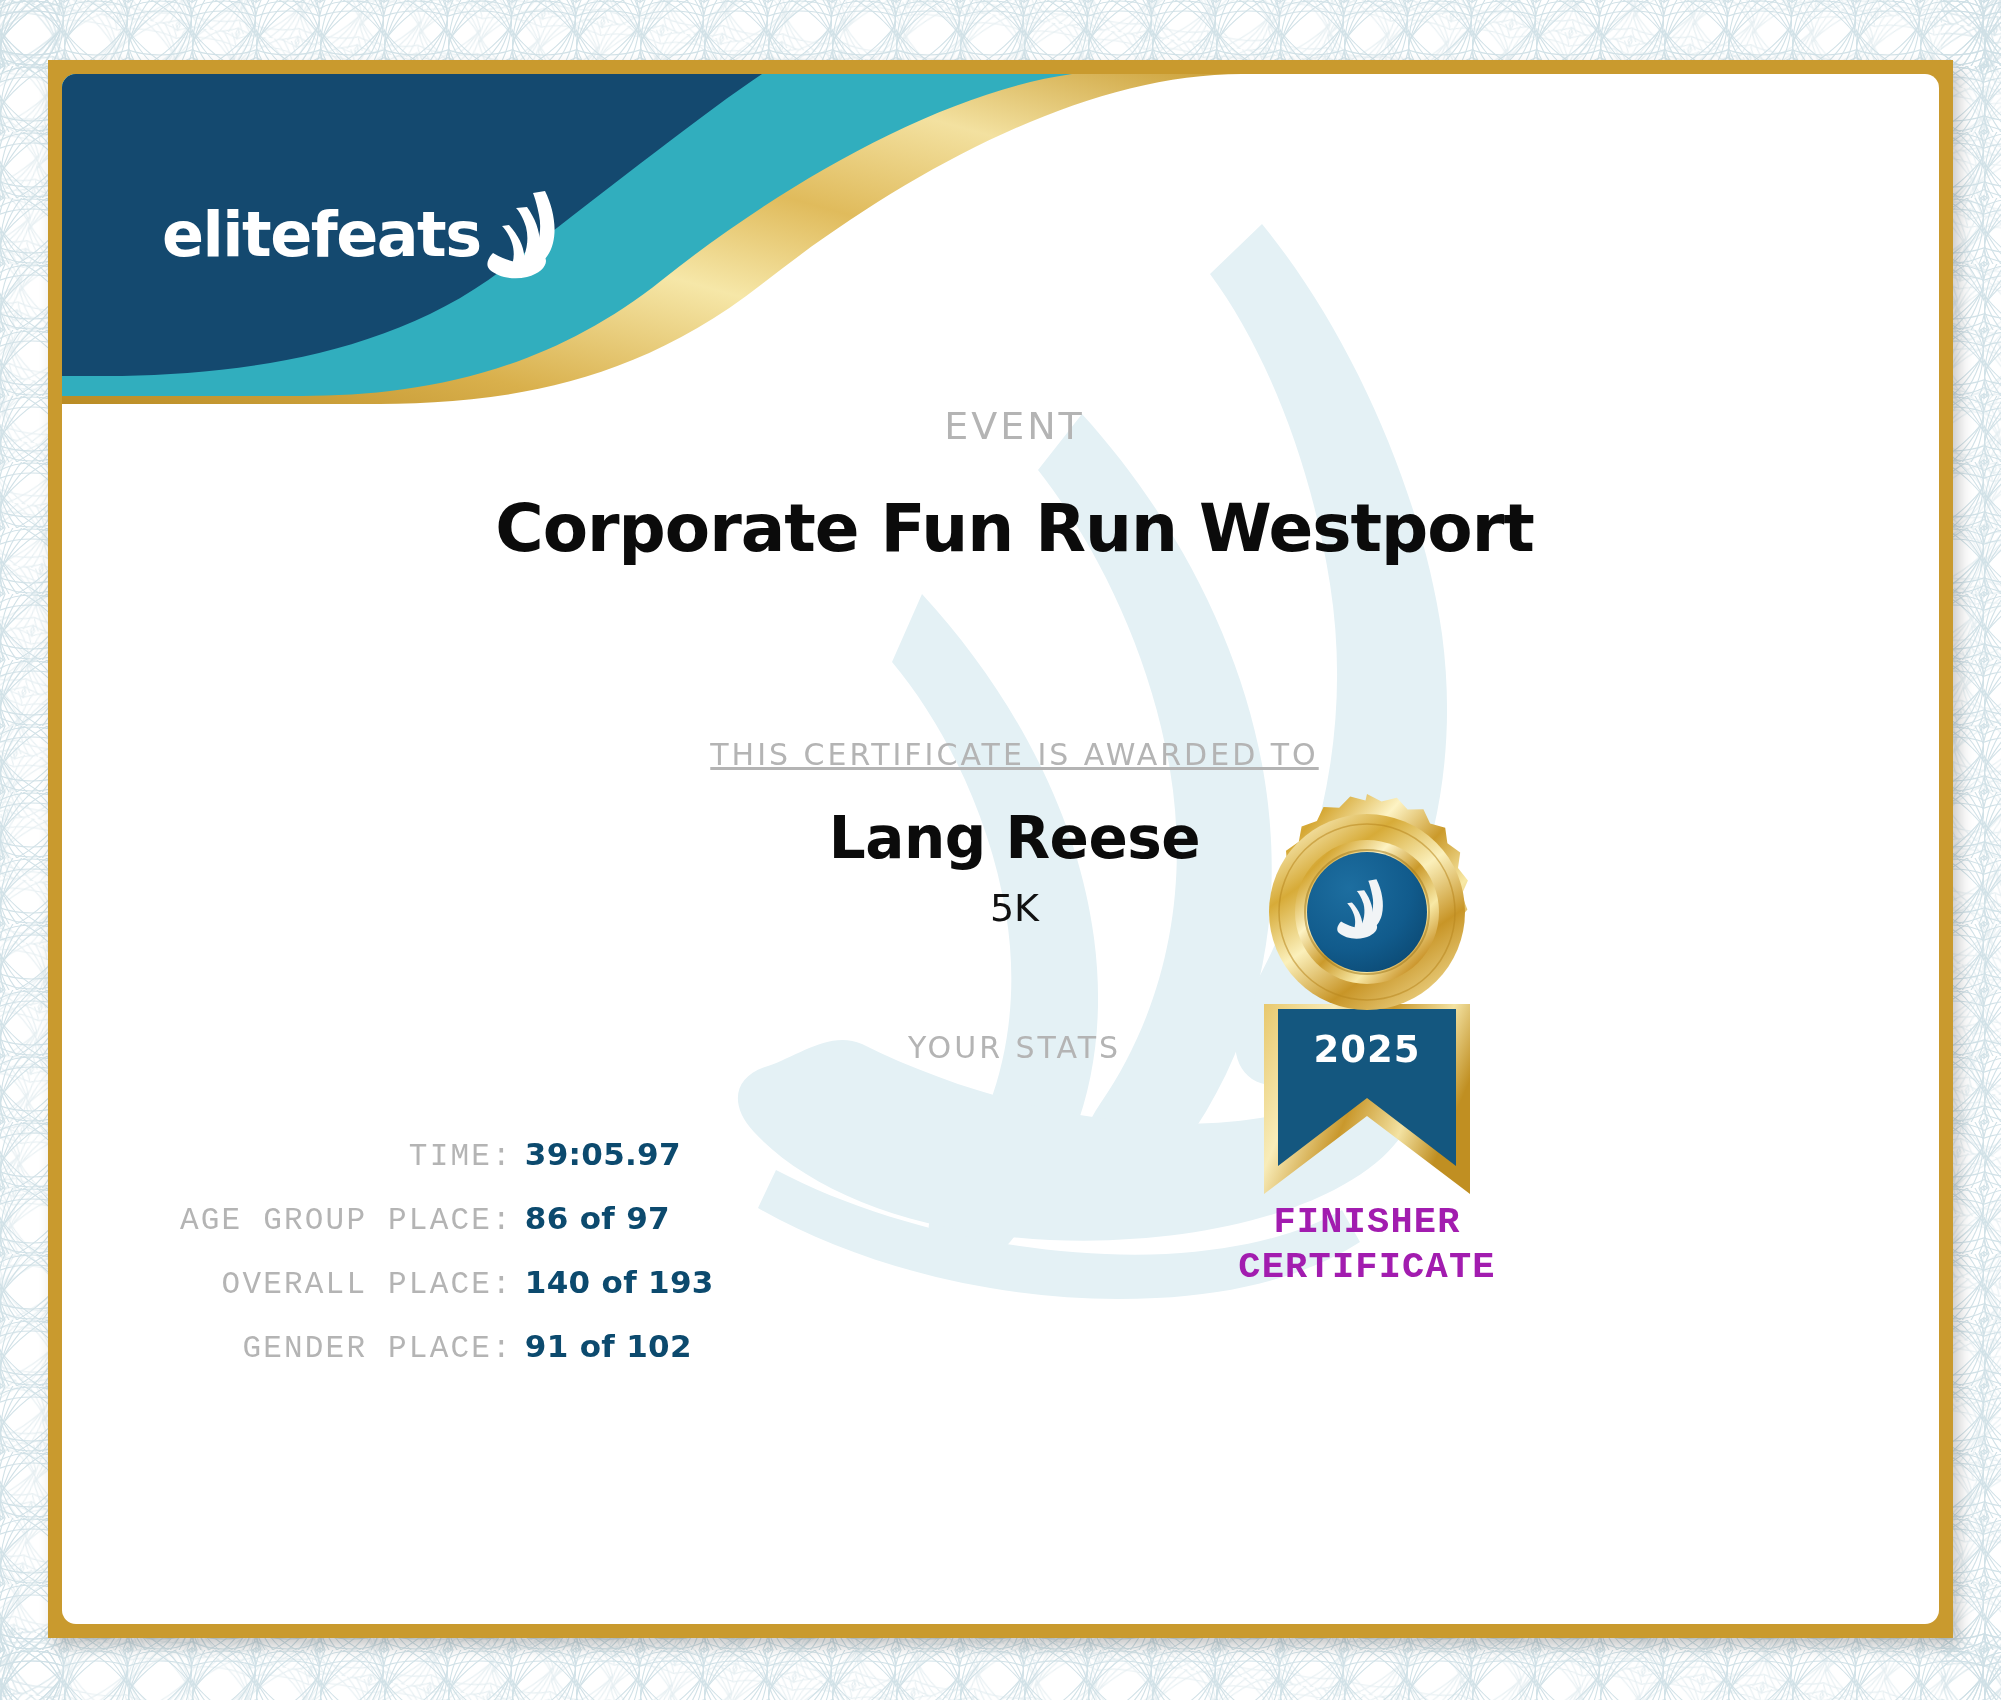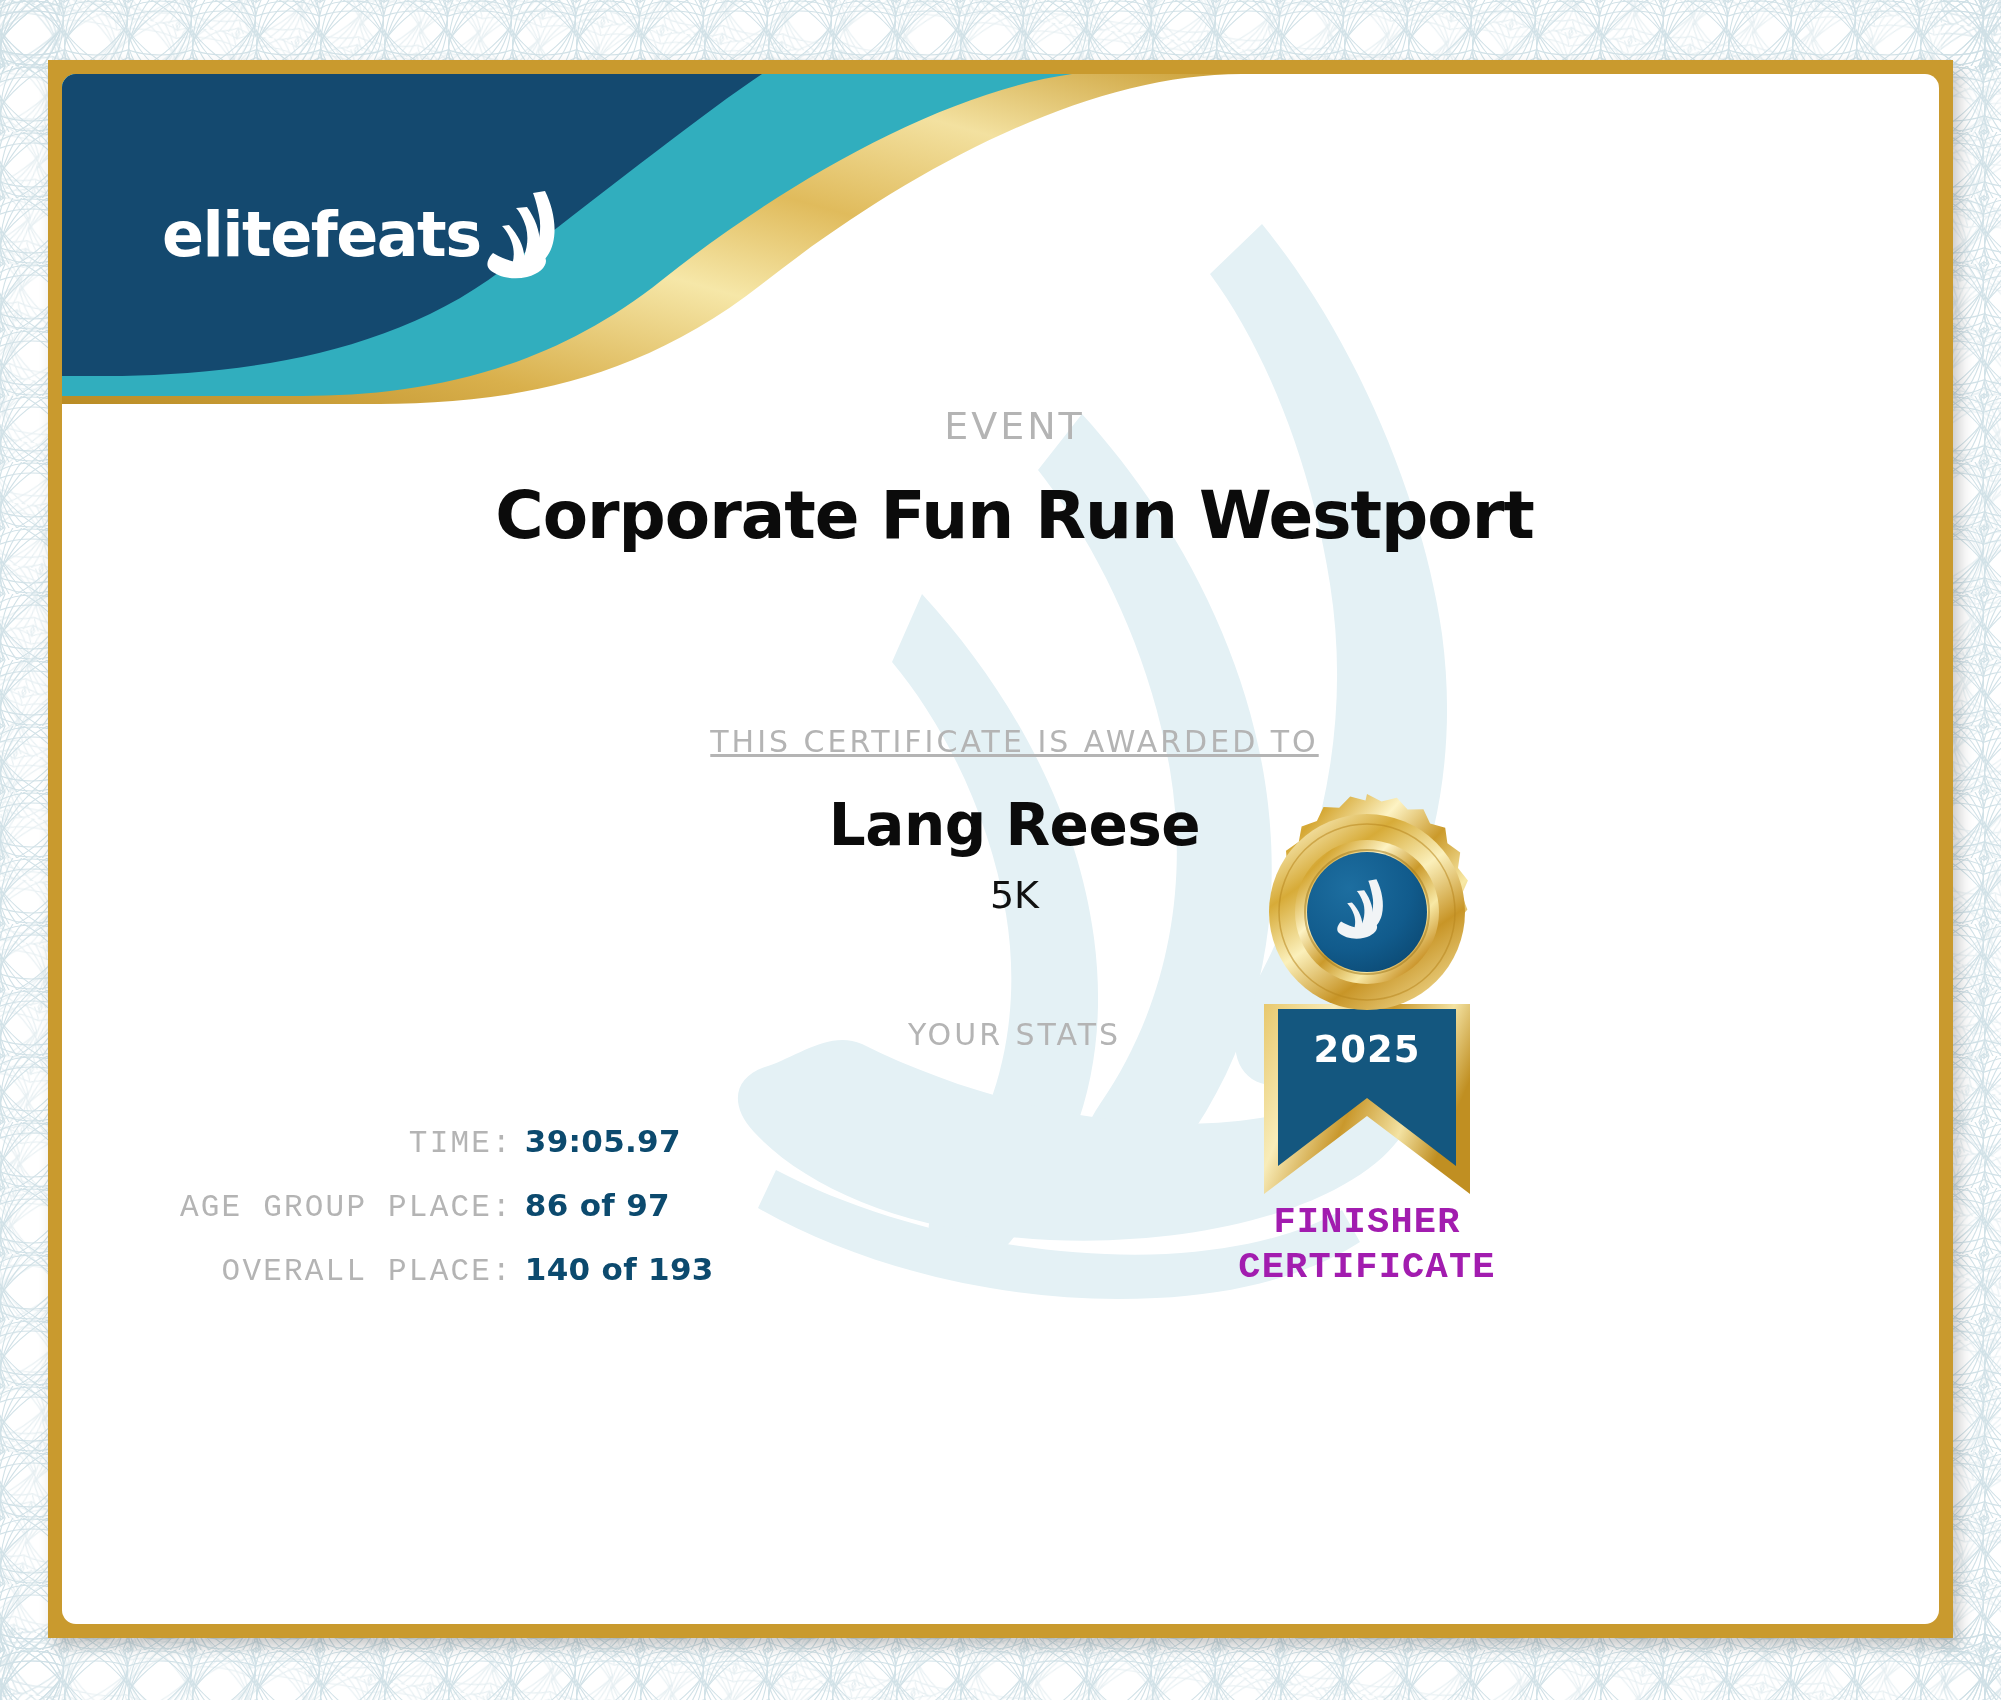--- a/index.html
+++ b/index.html
@@ -109,21 +109,21 @@
   #event-label {
     font-size: 38px;
     margin-top: 0px;
   }
   #event-title {
     font-family: "DejaVu Sans", sans-serif;
     font-size: 66px;
     font-weight: 700;
     color: #0b0b0b;
     letter-spacing: -1px;
-    margin-top: 29px;
+    margin-top: 42px;
   }
 
   #awarded-label {
     font-size: 30px;
     margin-top: 170px;
     text-decoration: underline;
   }
   #recipient-name {
     font-family: "DejaVu Sans", sans-serif;
     font-size: 58px;
@@ -346,20 +346,24 @@
               <td class="stat-key">TIME:</td>
               <td class="stat-val">39:05.97</td>
             </tr>
             <tr>
               <td class="stat-key">AGE GROUP PLACE:</td>
               <td class="stat-val">86 of 97</td>
             </tr>
             <tr>
               <td class="stat-key">OVERALL PLACE:</td>
               <td class="stat-val">140 of 193</td>
+            </tr>
+            <tr>
+              <td class="stat-key">GENDER PLACE:</td>
+              <td class="stat-val">91 of 102</td>
             </tr>
           </tbody>
         </table>
       </div>
 
       <div id="medal-badge">
         <svg id="medal-graphic" width="330" height="410" viewBox="0 0 330 410">
           <defs>
             <linearGradient id="gRim" x1="0" y1="0" x2="1" y2="1">
               <stop offset="0%" stop-color="#f6e08c"></stop>

